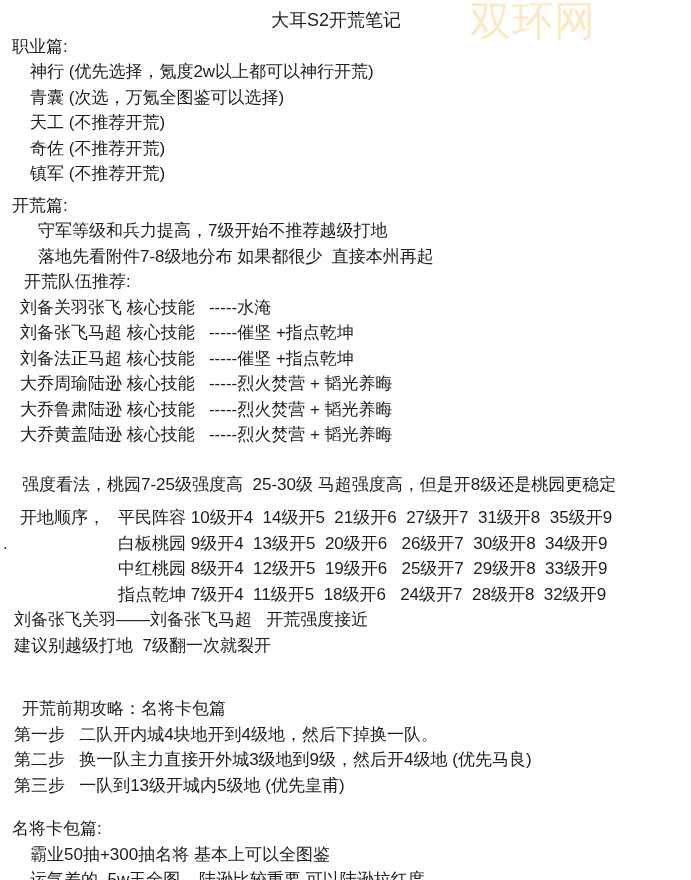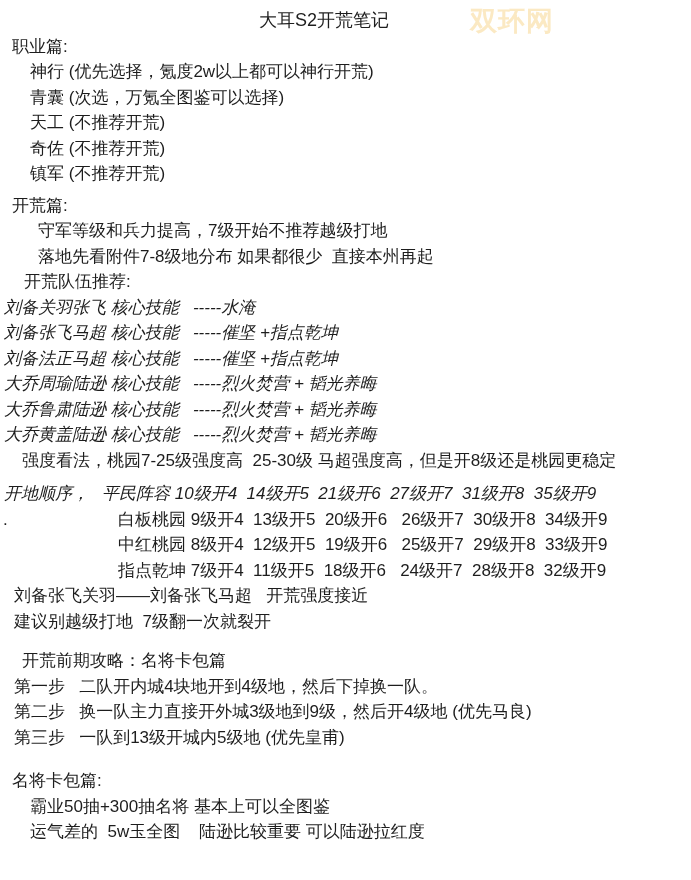--- a/index.html
+++ b/index.html
@@ -22,40 +22,41 @@
     white-space: pre;
     font-size: 17px;
     line-height: 25.5px;
     height: 25.5px;
     font-weight: 400;
   }
   .title {
     width: 648px;
     text-align: center;
     font-size: 18px;
+    margin-left: 12px;
   }
   .watermark {
     position: absolute;
     left: 470px;
     top: 4px;
-    font-size: 27px;
-    font-weight: 700;
+    font-size: 41px;
+    font-weight: 400;
     letter-spacing: 1px;
     color: var(--watermark-color, #fbe9c3);
     line-height: 34px;
     height: 34px;
     text-align: center;
   }
   .gap6  { height: 6px;  }
   .gap8  { height: 8px;  }
   .gap14 { height: 14px; }
   .gap18 { height: 18px; }
   .ml3   { margin-left: 12px;   }
-  .ml20  { margin-left: 4px; font-style: italic;  }
-  .ml22  { margin-left: 22px;  }
+  .ml20  { margin-left: 20px;  }
+  .ml22  { margin-left: 22px; margin-top: 24px;  }
   .ml24  { margin-left: 24px;  }
   .ml25  { margin-left: 14px;  }
   .ml30  { margin-left: 30px;  }
   .ml38  { margin-left: 38px;  }
   .ml118 { margin-left: 118px; }
   .land-label {
     display: inline-block;
     width: 98px;
   }
   .stray-dot {

